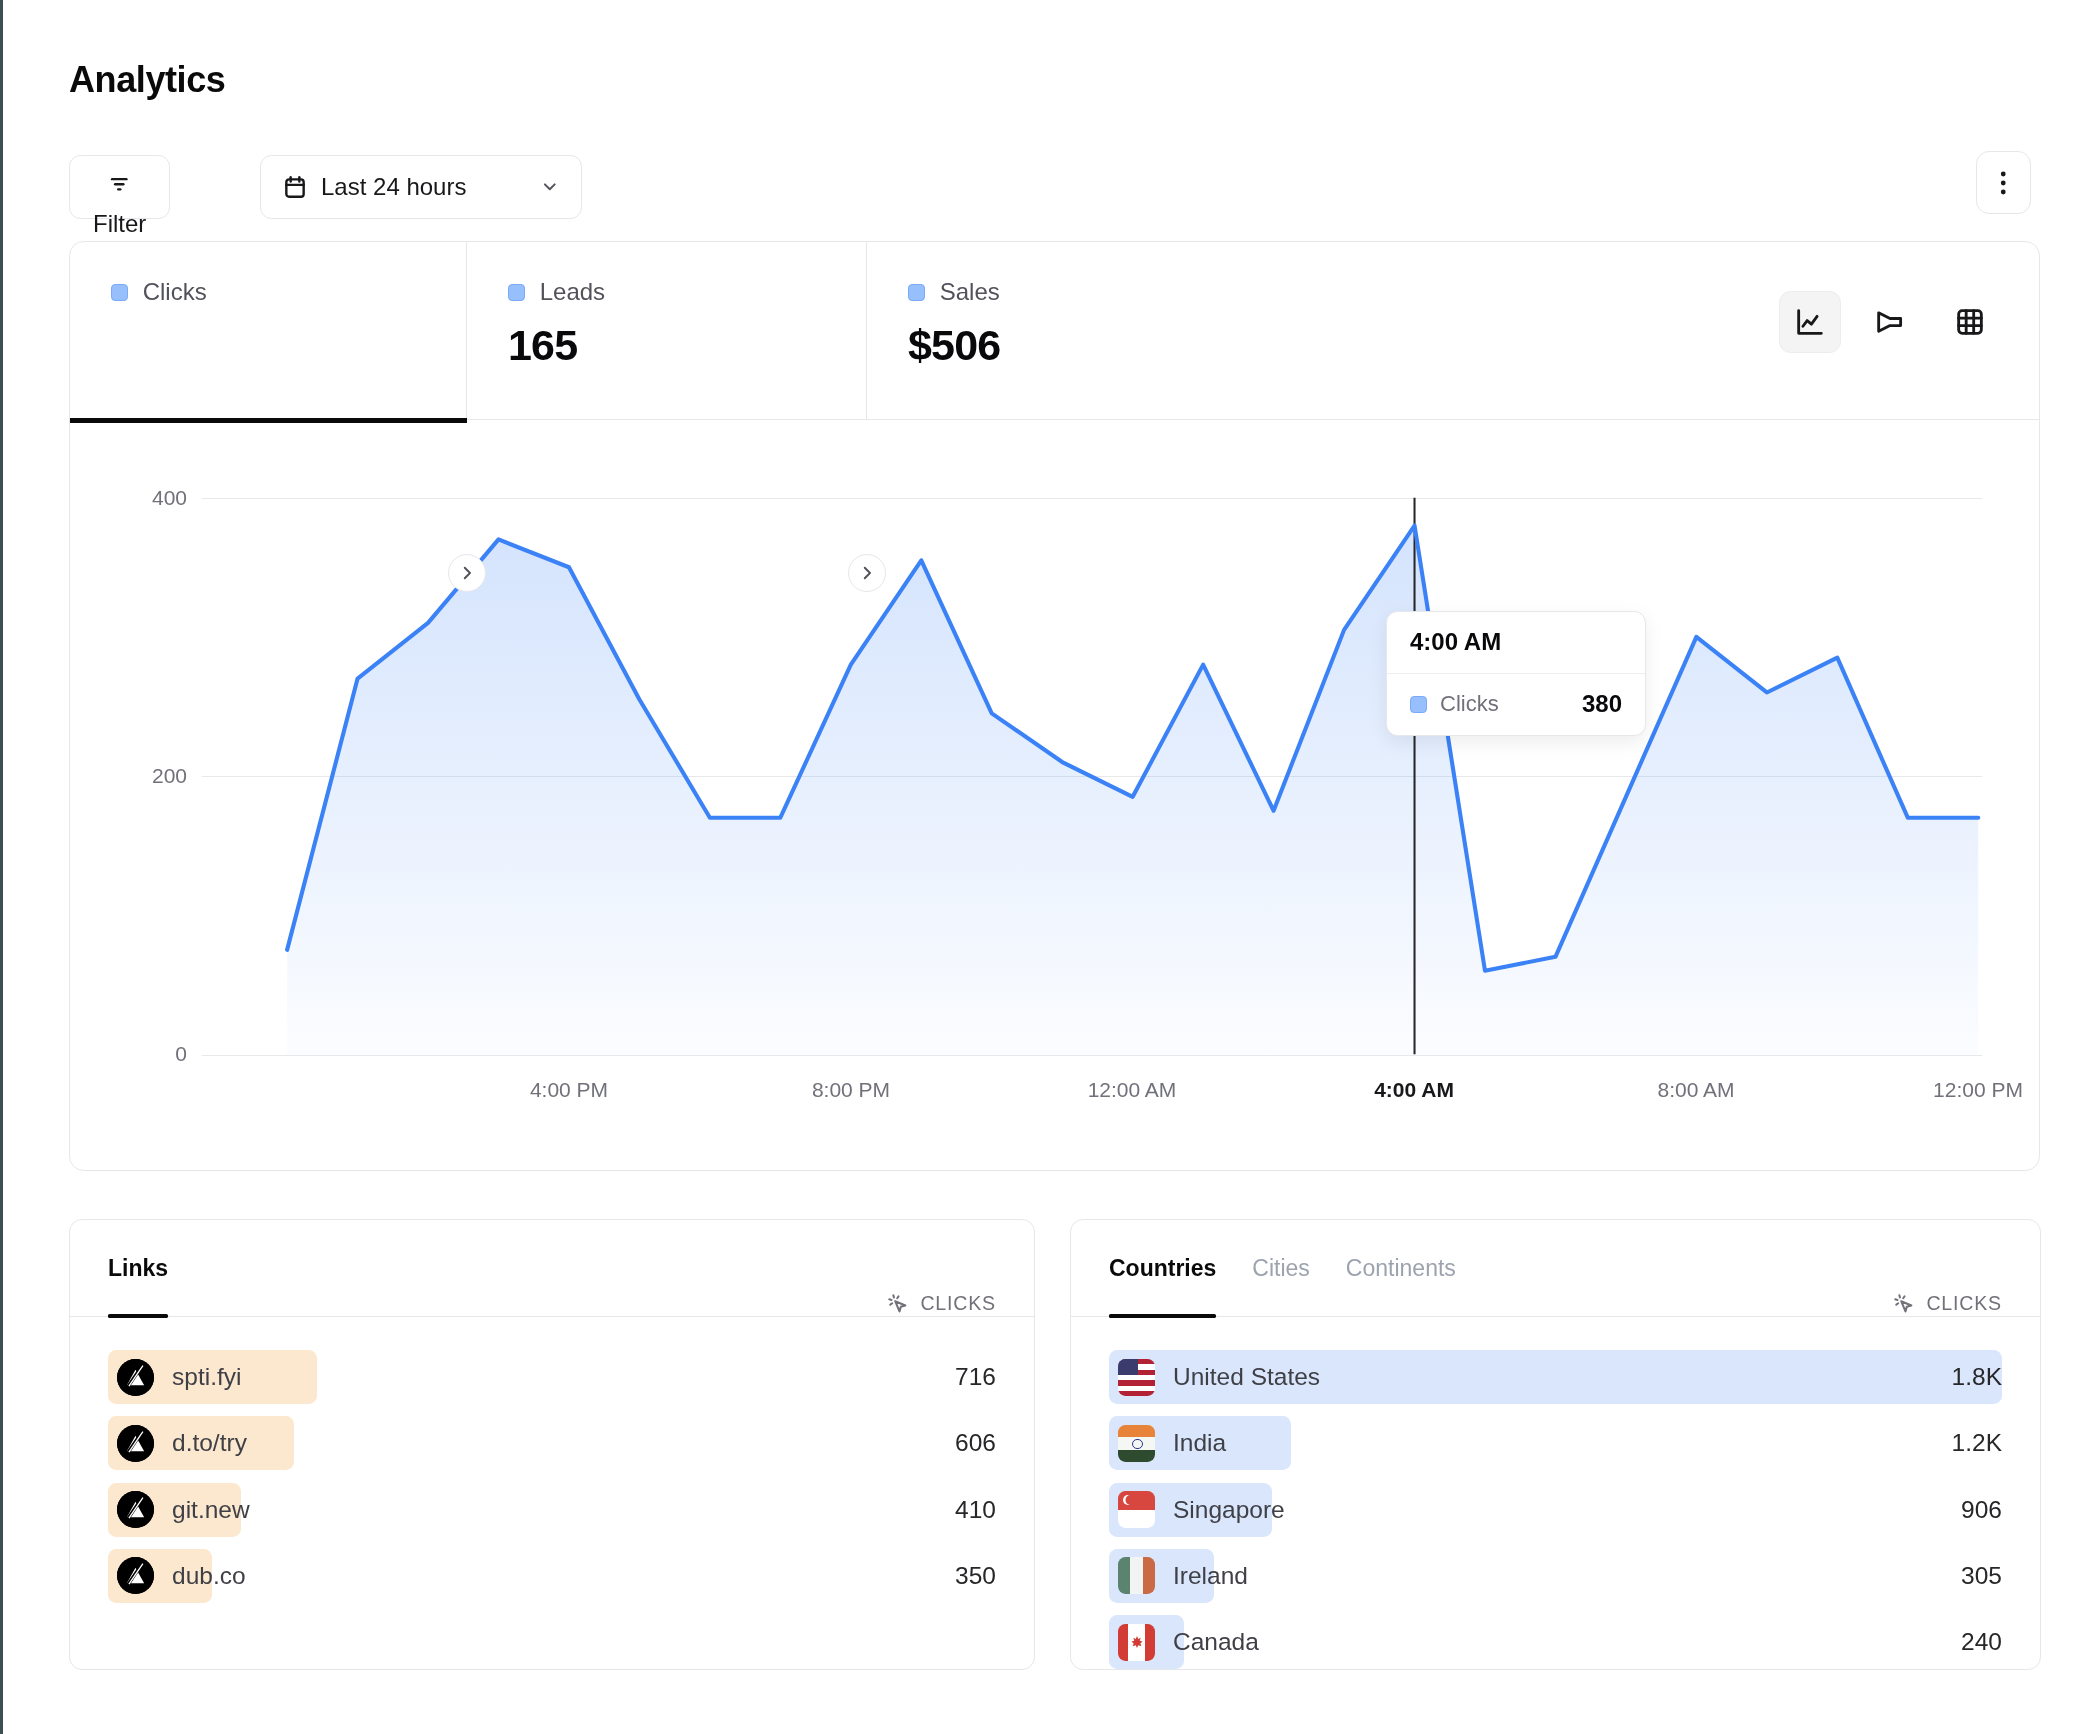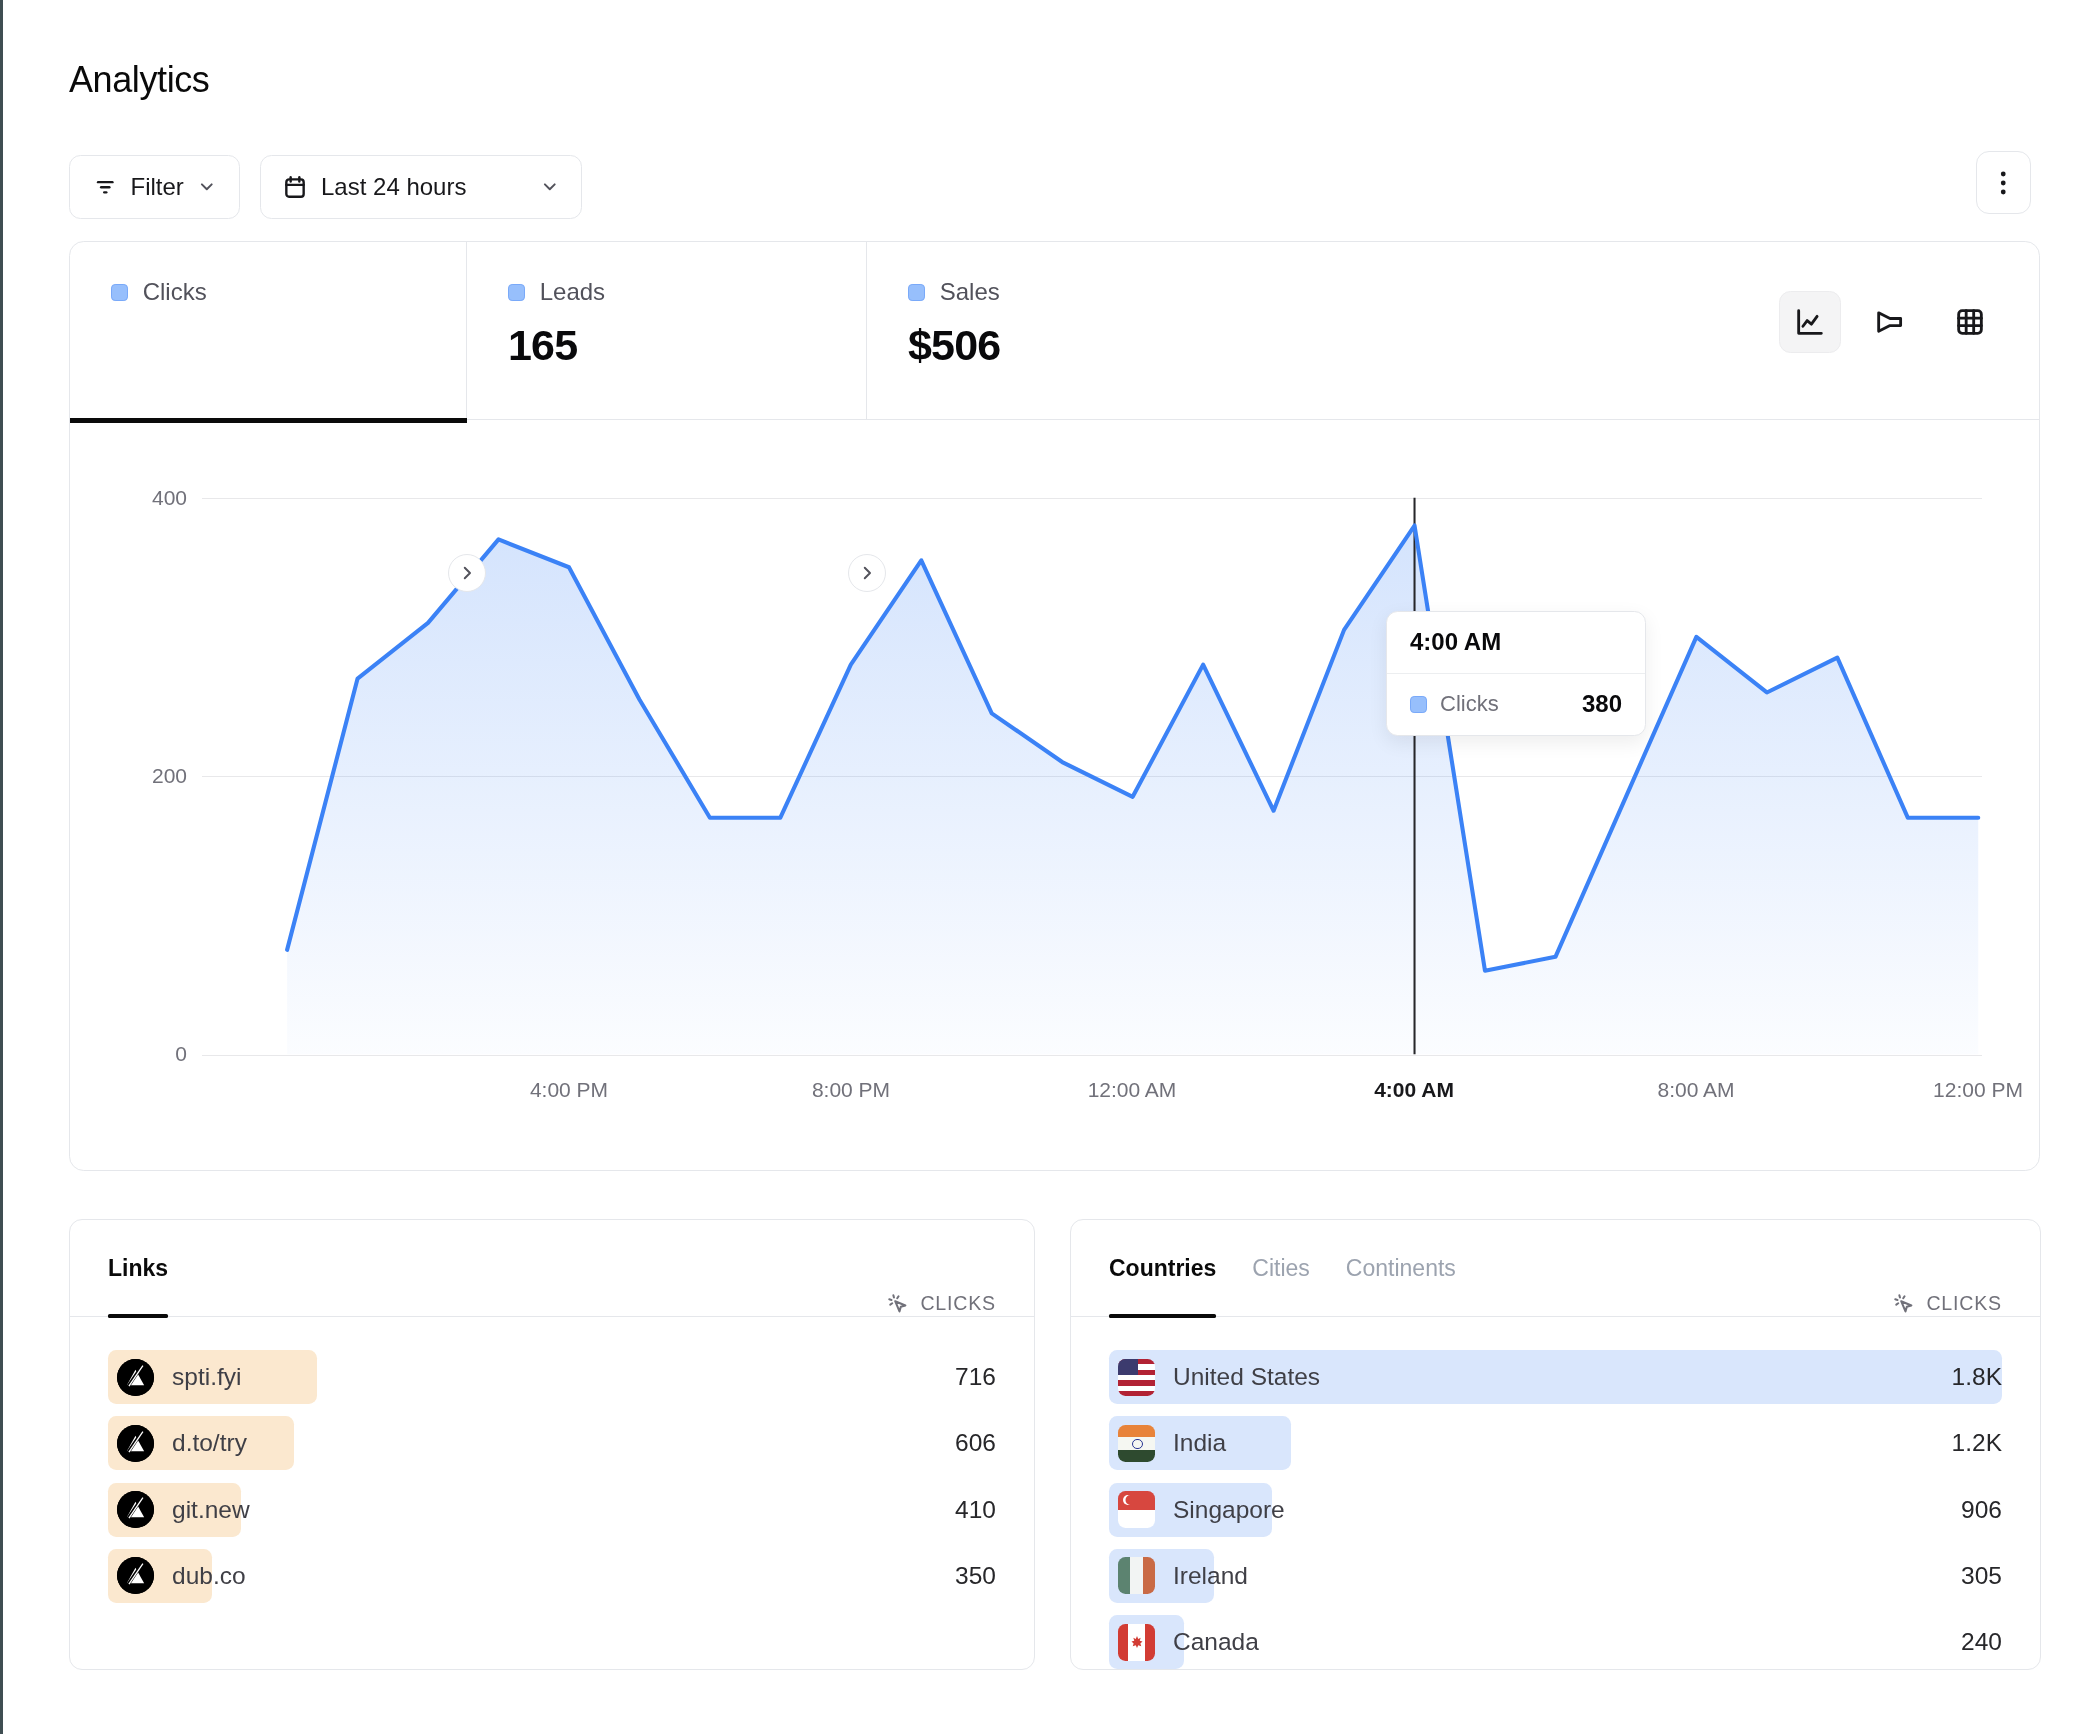--- a/index.html
+++ b/index.html
@@ -1,24 +1,24 @@
 <!DOCTYPE html>
 <html style="font-size:13px"><head>
 <meta charset="utf-8">
 <style>
   * { margin:0; padding:0; box-sizing:border-box; }
   html,body { background:#ffffff; }
   body { font-family:"Liberation Sans", sans-serif; color:#18181b; }
   .page { position:relative; width:2096px; height:1735px; background:#fff; overflow:hidden; }
   .left-edge { position:absolute; left:0; top:0; width:2.5px; height:1735px; background:#3f4e52; }
 
-  .page-title { position:absolute; left:69px; top:59px; font-size:36px; font-weight:400; color:#0a0a0a; letter-spacing:-0.4px; }
+  .page-title { position:absolute; left:69px; top:59px; font-size:36px; font-weight:700; color:#0a0a0a; letter-spacing:-0.4px; }
 
   .btn { position:absolute; display:flex; align-items:center; background:#fff; border:1.2px solid #e5e7eb; border-radius:11.5px; cursor:pointer; }
-  .filter-btn { left:69px; top:155px; height:64px; padding:0 23px; gap:13px; }
+  .filter-btn { left:69px; top:155px; height:64px; padding:16px 23px; gap:13px;flex-direction:column; }
   .date-btn { left:260px; top:155px; width:322px; height:64px; padding:0 21px; gap:13px; }
   .btn-label { font-size:24px; color:#18181b; }
   .date-btn .btn-label { flex:1; }
   .kebab-btn { left:1976px; top:151px; width:55px; height:63px; border-radius:13px; justify-content:center; }
 
   .icon { display:inline-flex; align-items:center; justify-content:center; }
 
   
   .main-card { position:absolute; left:69px; top:241px; width:1971px; height:930px; border:1.2px solid #e5e7eb; border-radius:14.7px; background:#fff; }
   .stats-header { position:absolute; left:0; top:0; width:100%; height:178px; border-bottom:1.2px solid #e5e7eb; }

